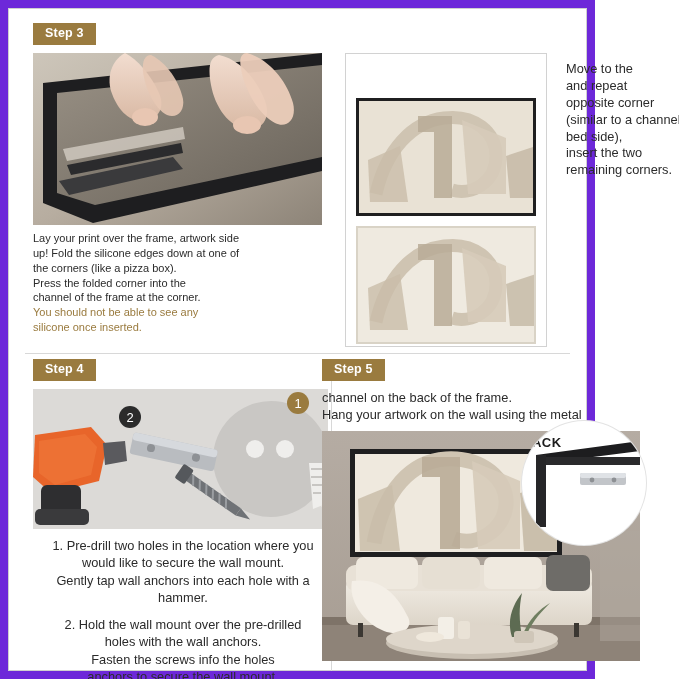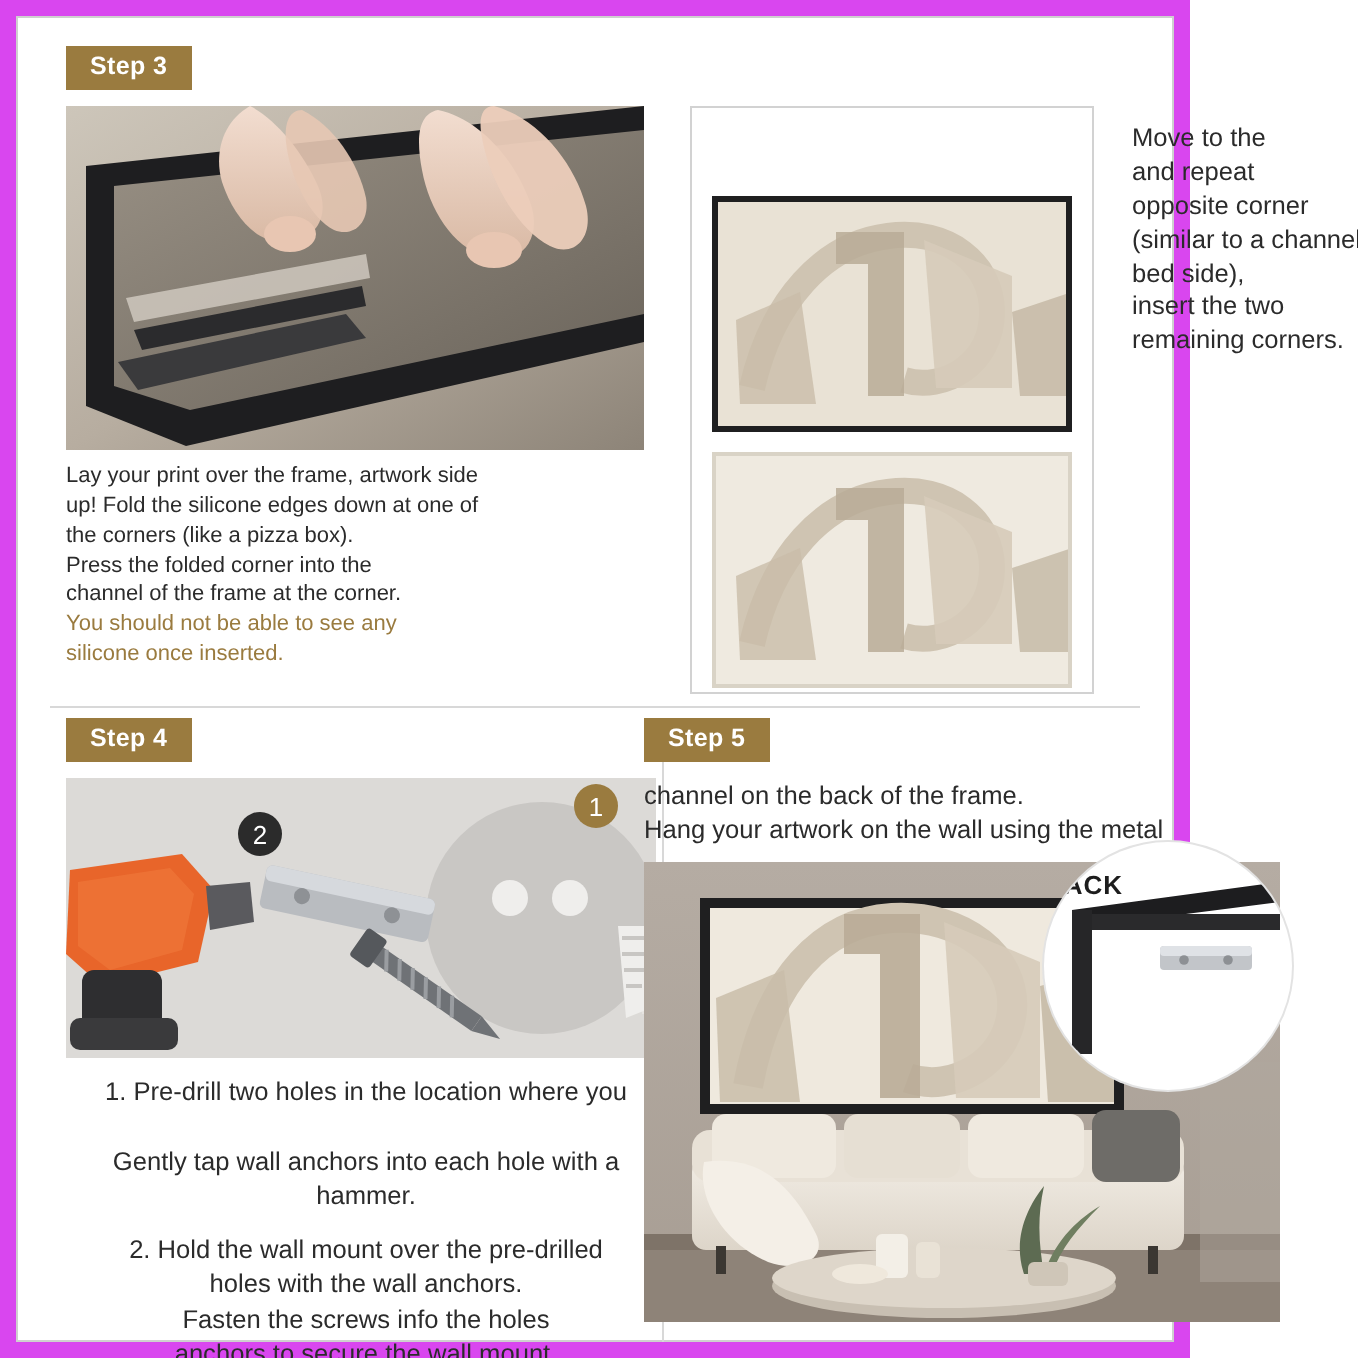--- a/index.html
+++ b/index.html
@@ -13,21 +13,21 @@
     font-family: "Liberation Sans", sans-serif;
     color: #2b2b2b;
     -webkit-font-smoothing: antialiased;
   }
   .page {
     position: relative;
     width: 595px;
     height: 679px;
     box-sizing: border-box;
     padding: 8px;
-    background: #d946ef;
+    background: #6d28d9;
   }
   .frame {
     position: relative;
     width: 100%;
     height: 100%;
     box-sizing: border-box;
     border: 1px solid #cfcfcf;
     background: #ffffff;
   }
 
@@ -324,21 +324,21 @@
           <text x="265" y="19" text-anchor="middle" font-family="Liberation Sans, sans-serif" font-size="13" fill="#ffffff">1</text>
 
           <circle cx="97" cy="28" r="11" fill="#2b2b2b"></circle>
           <text x="97" y="33" text-anchor="middle" font-family="Liberation Sans, sans-serif" font-size="13" fill="#ffffff">2</text>
         </svg>
       </div>
 
       <div class="sec4-text">
         <p>
           <span>1. Pre-drill two holes in the location where you</span><br>
-          <br>
+          <span>would like to secure the wall mount.</span><br>
           <span>Gently tap wall anchors into each hole with a</span><br>
           <span>hammer.</span>
         </p>
         <p>
           <span>2. Hold the wall mount over the pre-drilled</span><br>
           <span>holes with the wall anchors.</span><br>
           <span>Fasten the screws info the holes</span><br>
           <span>anchors to secure the wall mount.</span>
         </p>
       </div>

